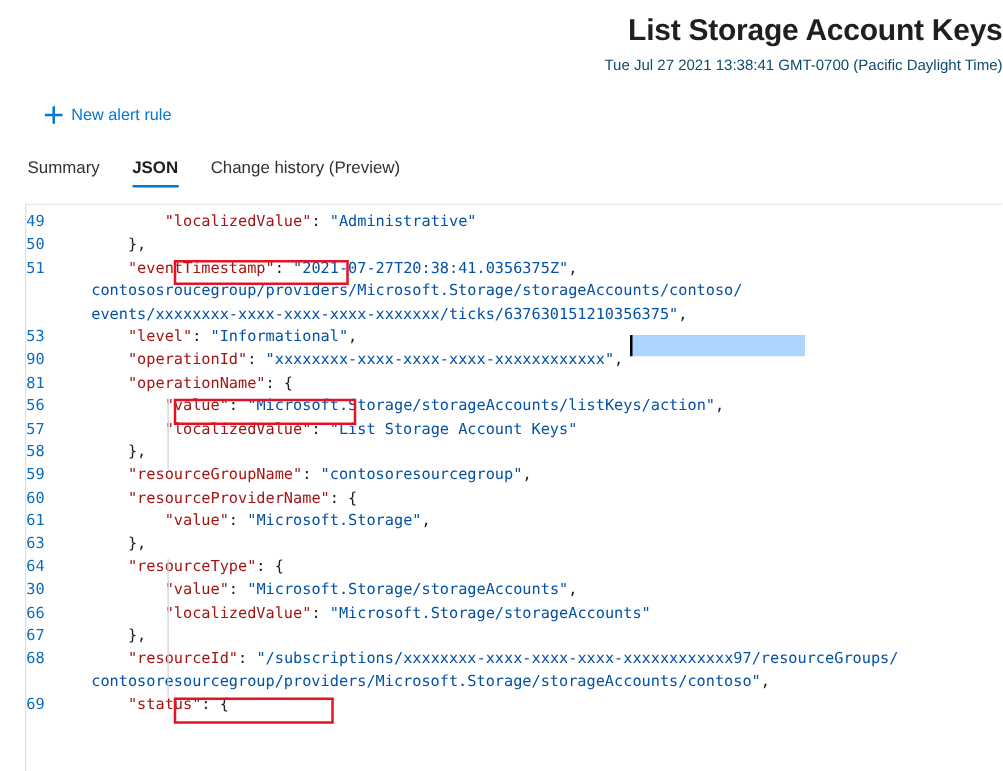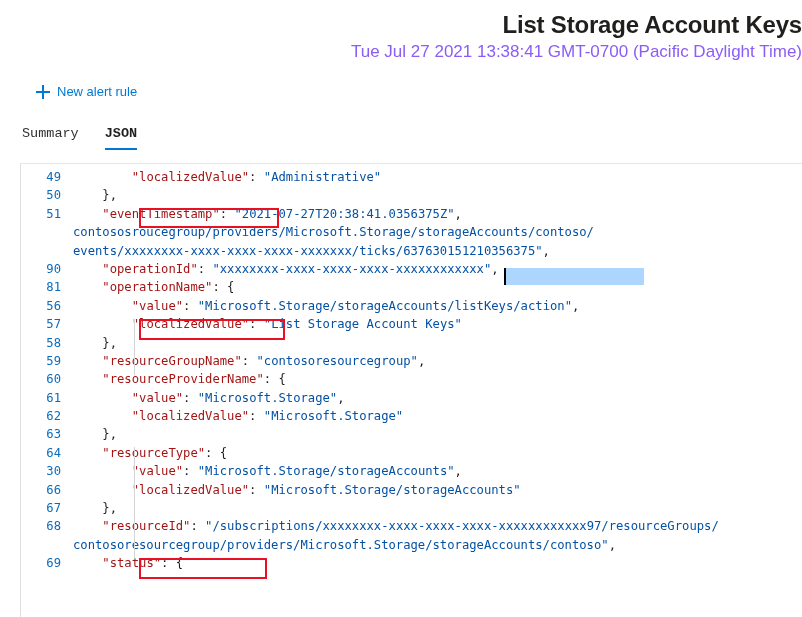--- a/index.html
+++ b/index.html
@@ -24,22 +24,22 @@
   .page-title {
     font-size: 24px;
     font-weight: bold;
     color: #201f1e;
     letter-spacing: -0.2px;
     line-height: 30px;
     margin: 0;
     white-space: nowrap;
   }
   .page-subtitle {
-    font-size: 17px;
-    color: #8b5cf6;
+    font-size: 12px;
+    color: #0c4a6e;
     line-height: 18px;
     margin-top: 3px;
     white-space: nowrap;
   }
 
   
   .command-bar {
     margin-top: 18px;
     padding-left: 34px;
     height: 26px;
@@ -79,21 +79,20 @@
   }
 
   
   .tab-bar {
     margin-top: 17px;
     padding-left: 22px;
     display: flex;
     align-items: flex-end;
     gap: 26px;
     height: 28px;
-    font-family: Liberation Mono, monospace;
   }
   .tab {
     position: relative;
     font-size: 13.5px;
     color: #323130;
     line-height: 20px;
     padding-bottom: 6px;
     cursor: pointer;
     white-space: nowrap;
   }
@@ -133,21 +132,20 @@
   }
   .code-line {
     display: flex;
     align-items: flex-start;
     white-space: pre;
     height: 18.4px;
   }
   .gutter {
     width: 52px;
     min-width: 52px;
-    text-align: right;
     padding-right: 12px;
     box-sizing: border-box;
     color: #0b6cbe;
     user-select: none;
   }
   .code-text {
     flex: 1;
     white-space: pre;
     position: relative;
   }
@@ -199,38 +197,39 @@
 <div class="command-bar">
   <button class="cmd-button">
     <span class="plus-icon"></span>
     <span>New alert rule</span>
   </button>
 </div>
 
 <div class="tab-bar">
   <div class="tab">Summary</div>
   <div class="tab active">JSON</div>
+  <div class="tab">Change history (Preview)</div>
 </div>
 
 <div class="code-panel">
   <div class="code-scroll" id="code-scroll">
       <div class="code-line"><div class="gutter">49</div><div class="code-text"><span class="p">        </span><span class="k">"localizedValue"</span><span class="p">: </span><span class="s">"Administrative"</span></div></div>
       <div class="code-line"><div class="gutter">50</div><div class="code-text"><span class="p">    },</span></div></div>
       <div class="code-line"><div class="gutter">51</div><div class="code-text"><span class="p">    </span><span class="k">"eventTimestamp"</span><span class="p">: </span><span class="s">"2021-07-27T20:38:41.0356375Z"</span><span class="p">,</span></div></div>
       <div class="code-line cont"><div class="gutter"></div><div class="code-text"><span class="s">contososroucegroup/providers/Microsoft.Storage/storageAccounts/contoso/</span></div></div>
       <div class="code-line cont"><div class="gutter"></div><div class="code-text"><span class="s">events/xxxxxxxx-xxxx-xxxx-xxxx-xxxxxxx/ticks/637630151210356375"</span><span class="p">,</span></div></div>
+      <div class="code-line"><div class="gutter">53</div><div class="code-text"><span class="p">    </span><span class="k">"level"</span><span class="p">: </span><span class="s">"Informational"</span><span class="p">,</span></div></div>
       <div class="code-line"><div class="gutter">90</div><div class="code-text"><span class="p">    </span><span class="k">"operationId"</span><span class="p">: </span><span class="s">"xxxxxxxx-xxxx-xxxx-xxxx-xxxxxxxxxxxx"</span><span class="p">,</span></div></div>
       <div class="code-line"><div class="gutter">81</div><div class="code-text"><span class="p">    </span><span class="k">"operationName"</span><span class="p">: {</span></div></div>
       <div class="code-line"><div class="gutter">56</div><div class="code-text"><span class="p">        </span><span class="k">"value"</span><span class="p">: </span><span class="s">"Microsoft.Storage/storageAccounts/listKeys/action"</span><span class="p">,</span></div></div>
       <div class="code-line"><div class="gutter">57</div><div class="code-text"><span class="p">        </span><span class="k">"localizedValue"</span><span class="p">: </span><span class="s">"List Storage Account Keys"</span></div></div>
       <div class="code-line"><div class="gutter">58</div><div class="code-text"><span class="p">    },</span></div></div>
       <div class="code-line"><div class="gutter">59</div><div class="code-text"><span class="p">    </span><span class="k">"resourceGroupName"</span><span class="p">: </span><span class="s">"contosoresourcegroup"</span><span class="p">,</span></div></div>
       <div class="code-line"><div class="gutter">60</div><div class="code-text"><span class="p">    </span><span class="k">"resourceProviderName"</span><span class="p">: {</span></div></div>
       <div class="code-line"><div class="gutter">61</div><div class="code-text"><span class="p">        </span><span class="k">"value"</span><span class="p">: </span><span class="s">"Microsoft.Storage"</span><span class="p">,</span></div></div>
-      <div class="code-line"><div class="gutter">62</div><div class="code-text"><span class="p">        </span><span class="k">"localizedValue"</span><span class="p">: </span><span class="s">"Microsoft.Storage"</span></div></div>
       <div class="code-line"><div class="gutter">63</div><div class="code-text"><span class="p">    },</span></div></div>
       <div class="code-line"><div class="gutter">64</div><div class="code-text"><span class="p">    </span><span class="k">"resourceType"</span><span class="p">: {</span></div></div>
       <div class="code-line"><div class="gutter">30</div><div class="code-text"><span class="p">        </span><span class="k">"value"</span><span class="p">: </span><span class="s">"Microsoft.Storage/storageAccounts"</span><span class="p">,</span></div></div>
       <div class="code-line"><div class="gutter">66</div><div class="code-text"><span class="p">        </span><span class="k">"localizedValue"</span><span class="p">: </span><span class="s">"Microsoft.Storage/storageAccounts"</span></div></div>
       <div class="code-line"><div class="gutter">67</div><div class="code-text"><span class="p">    },</span></div></div>
       <div class="code-line"><div class="gutter">68</div><div class="code-text"><span class="p">    </span><span class="k">"resourceId"</span><span class="p">: </span><span class="s">"/subscriptions/xxxxxxxx-xxxx-xxxx-xxxx-xxxxxxxxxxxx97/resourceGroups/</span></div></div>
       <div class="code-line cont"><div class="gutter"></div><div class="code-text"><span class="s">contosoresourcegroup/providers/Microsoft.Storage/storageAccounts/contoso"</span><span class="p">,</span></div></div>
       <div class="code-line"><div class="gutter">69</div><div class="code-text"><span class="p">    </span><span class="k">"status"</span><span class="p">: {</span></div></div>
       <div class="indent-guide" style="left: 113px; top: 155px; height: 56px;"></div>
       <div class="indent-guide" style="left: 113px; top: 283px; height: 56px;"></div>

